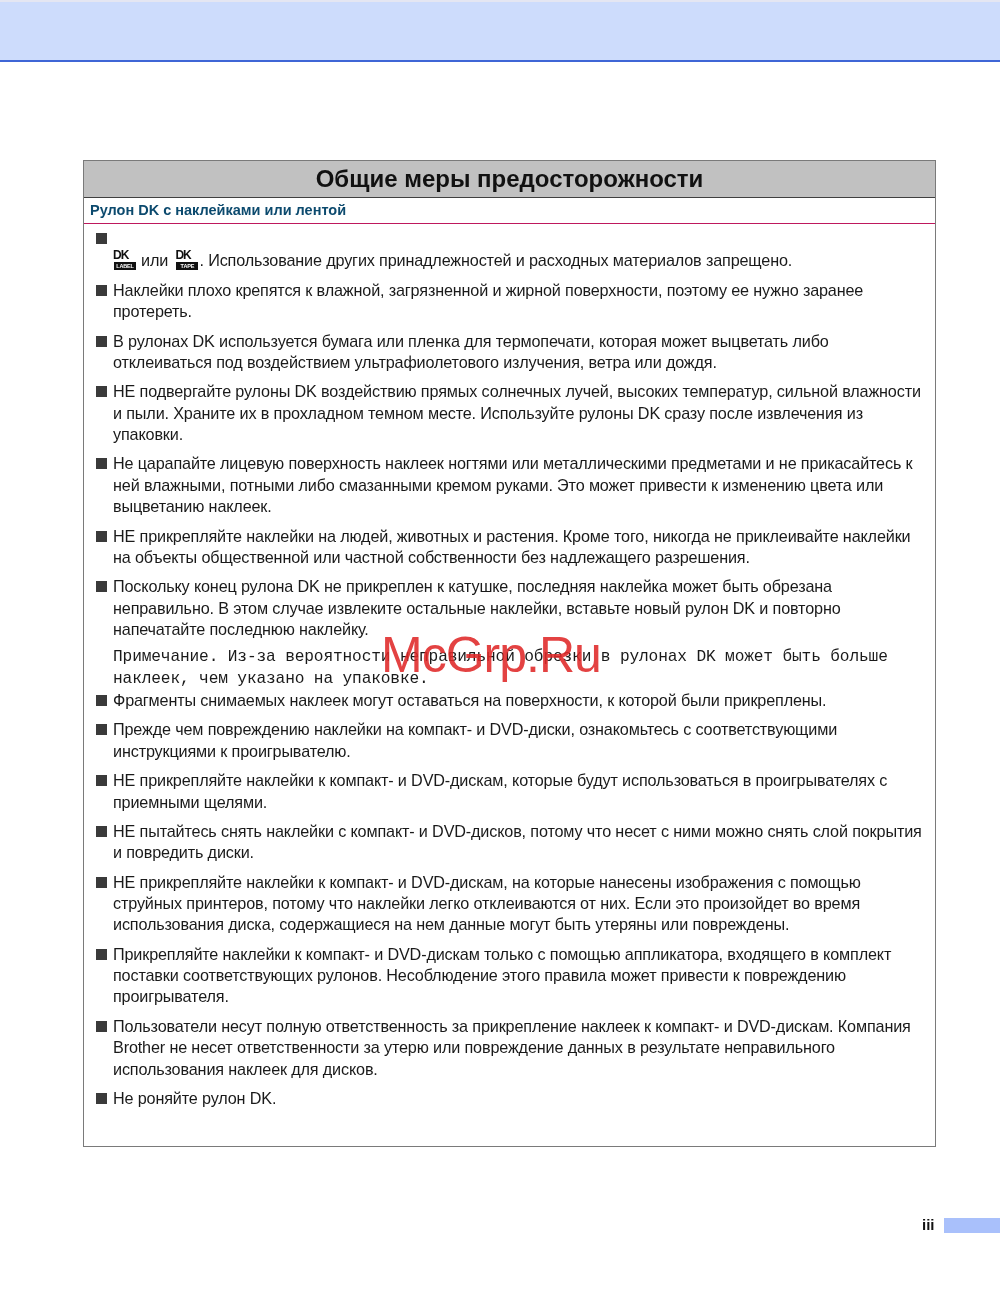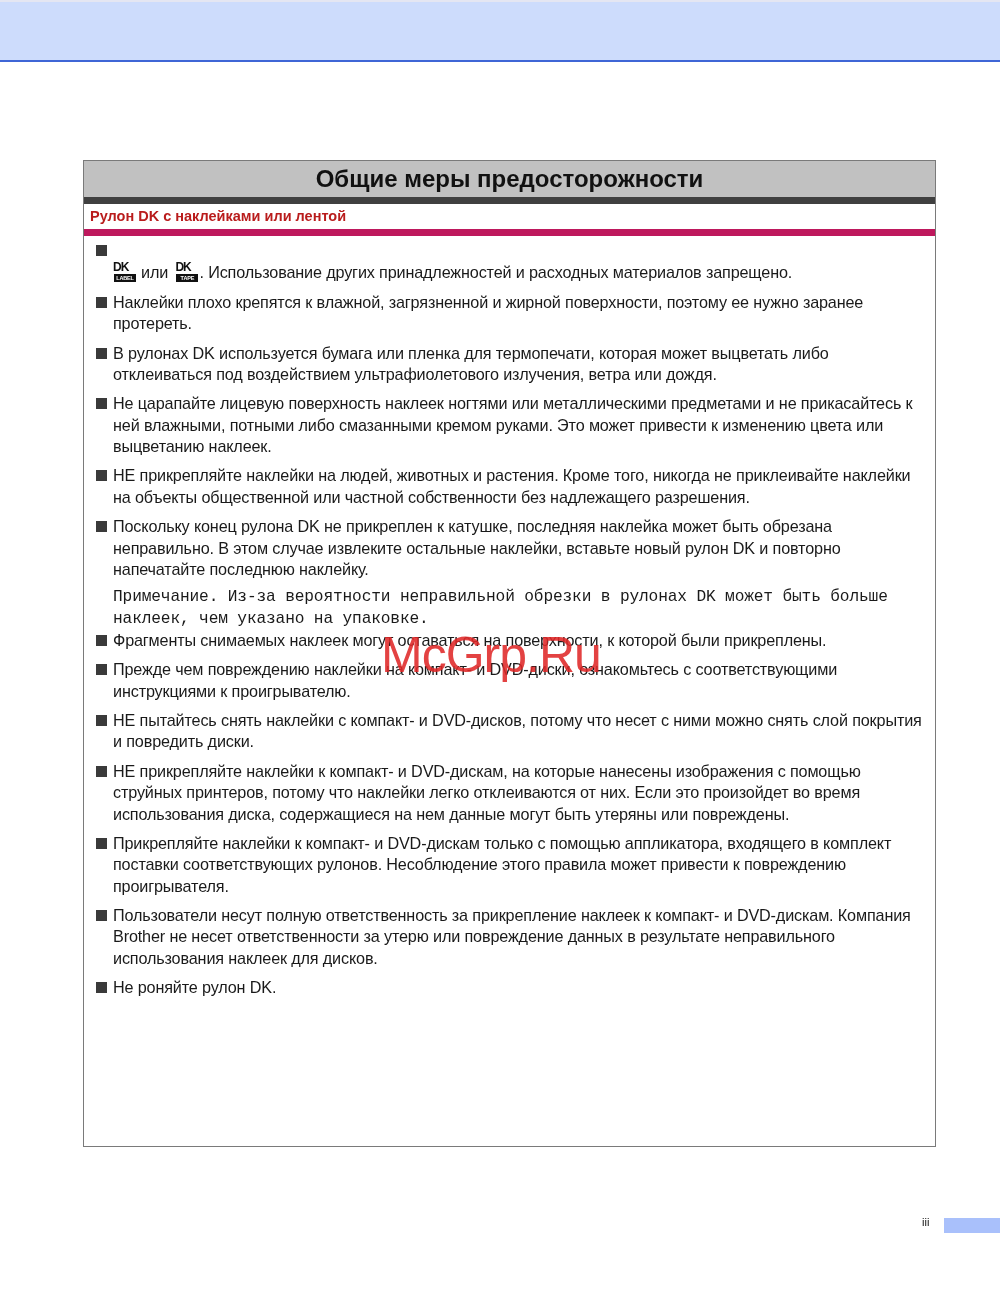--- a/index.html
+++ b/index.html
@@ -3,34 +3,34 @@
   <meta charset="utf-8">
   <style>
     html, body { margin: 0; padding: 0; background: #ffffff; }
     body { width: 1000px; height: 1294px; position: relative; overflow: hidden;
            font-family: "Liberation Sans", sans-serif; color: #1a1a1a; }
     .topbar { position: absolute; left: 0; top: 0; width: 1000px; height: 60px;
               background: #cddcfc; border-top: 2px solid #e4e6f2; box-sizing: border-box; }
     .topbar-line { position: absolute; left: 0; top: 60px; width: 1000px; height: 2px; background: #3f66d6; }
     .box { position: absolute; left: 83px; top: 160px; width: 853px; height: 987px;
            border: 1px solid #7a7a7a; box-sizing: border-box; }
-    .box-title { height: 36px; background: #c1c1c1; border-bottom: 7px solid #404040;
+    .box-title { height: 36px; background: #c1c1c1; border-bottom: 1px solid #404040;
                  text-align: center; font-weight: bold; font-size: 24px; line-height: 36px; color: #111; }
-    .box-subtitle { height: 25px; border-bottom: 7px solid #be185d; padding-left: 6px;
-                    font-weight: bold; font-size: 14.5px; line-height: 25px; color: #b91c1c; }
+    .box-subtitle { height: 25px; border-bottom: 1px solid #be185d; padding-left: 6px;
+                    font-weight: bold; font-size: 14.5px; line-height: 25px; color: #0c4a6e; }
     .items { padding: 4px 10px 0 12px; }
     .item { position: relative; padding-left: 17px; font-size: 16.2px; line-height: 21.3px;
             margin-bottom: 8.2px; letter-spacing: -0.15px; }
     .bullet { position: absolute; left: 0; top: 5px; width: 11px; height: 11px; background: #3a3a3a; }
     .note { padding-left: 17px; font-size: 16.2px; line-height: 21.3px; margin-top: -1px; margin-bottom: 0; letter-spacing: -0.15px; font-family: Liberation Mono, monospace; }
     .dk-logo { display: inline-block; vertical-align: -4px; width: 24px; height: 21px; position: relative; margin-right: 4px; }
     .dk-logo .dk { position: absolute; top: 0; left: 0; font-size: 12px; font-weight: bold; line-height: 12px; letter-spacing: -1px; color: #111; }
     .dk-logo .tag { position: absolute; bottom: 0; left: 1px; width: 22px; height: 8px; background: #111; color: #fff;
                     font-size: 5.5px; line-height: 8px; text-align: center; font-weight: bold; }
-    .page-num { position: absolute; left: 922px; top: 1216px; font-size: 11px; font-weight: normal; color: #111; }
+    .page-num { position: absolute; left: 922px; top: 1216px; font-size: 15px; font-weight: bold; color: #111; }
     .page-tab { position: absolute; left: 944px; top: 1218px; width: 56px; height: 15px; background: #a9c0fb; }
     .watermark { position: absolute; left: 381px; top: 626px; font-size: 50px; color: #e02828; opacity: 0.88;
                  letter-spacing: -1px; font-family: "Liberation Sans", sans-serif; }
   </style>
 </head>
 <body>
 
 <div class="topbar"></div>
 <div class="topbar-line"></div>
 
@@ -49,38 +49,46 @@
     <div class="item">
       <span class="bullet"></span>
       <span>Наклейки плохо крепятся к влажной, загрязненной и жирной поверхности, поэтому ее нужно заранее протереть.</span>
     </div>
     <div class="item">
       <span class="bullet"></span>
       <span>В рулонах DK используется бумага или пленка для термопечати, которая может выцветать либо отклеиваться под воздействием ультрафиолетового излучения, ветра или дождя.</span>
     </div>
     <div class="item">
       <span class="bullet"></span>
+      <span>НЕ подвергайте рулоны DK воздействию прямых солнечных лучей, высоких температур, сильной влажности и пыли. Храните их в прохладном темном месте. Используйте рулоны DK сразу после извлечения из упаковки.</span>
+    </div>
+    <div class="item">
+      <span class="bullet"></span>
       <span>Не царапайте лицевую поверхность наклеек ногтями или металлическими предметами и не прикасайтесь к ней влажными, потными либо смазанными кремом руками. Это может привести к изменению цвета или выцветанию наклеек.</span>
     </div>
     <div class="item">
       <span class="bullet"></span>
       <span>НЕ прикрепляйте наклейки на людей, животных и растения. Кроме того, никогда не приклеивайте наклейки на объекты общественной или частной собственности без надлежащего разрешения.</span>
     </div>
     <div class="item">
       <span class="bullet"></span>
       <span>Поскольку конец рулона DK не прикреплен к катушке, последняя наклейка может быть обрезана неправильно. В этом случае извлеките остальные наклейки, вставьте новый рулон DK и повторно напечатайте последнюю наклейку.</span>
     </div>
     <div class="note">Примечание. Из-за вероятности неправильной обрезки в рулонах DK может быть больше наклеек, чем указано на упаковке.</div>
     <div class="item">
       <span class="bullet"></span>
       <span>Фрагменты снимаемых наклеек могут оставаться на поверхности, к которой были прикреплены.</span>
     </div>
     <div class="item">
       <span class="bullet"></span>
       <span>Прежде чем повреждению наклейки на компакт- и DVD-диски, ознакомьтесь с соответствующими инструкциями к проигрывателю.</span>
+    </div>
+    <div class="item">
+      <span class="bullet"></span>
+      <span>НЕ прикрепляйте наклейки к компакт- и DVD-дискам, которые будут использоваться в проигрывателях с приемными щелями.</span>
     </div>
     <div class="item">
       <span class="bullet"></span>
       <span>НЕ пытайтесь снять наклейки с компакт- и DVD-дисков, потому что несет с ними можно снять слой покрытия и повредить диски.</span>
     </div>
     <div class="item">
       <span class="bullet"></span>
       <span>НЕ прикрепляйте наклейки к компакт- и DVD-дискам, на которые нанесены изображения с помощью струйных принтеров, потому что наклейки легко отклеиваются от них. Если это произойдет во время использования диска, содержащиеся на нем данные могут быть утеряны или повреждены.</span>
     </div>
     <div class="item">

